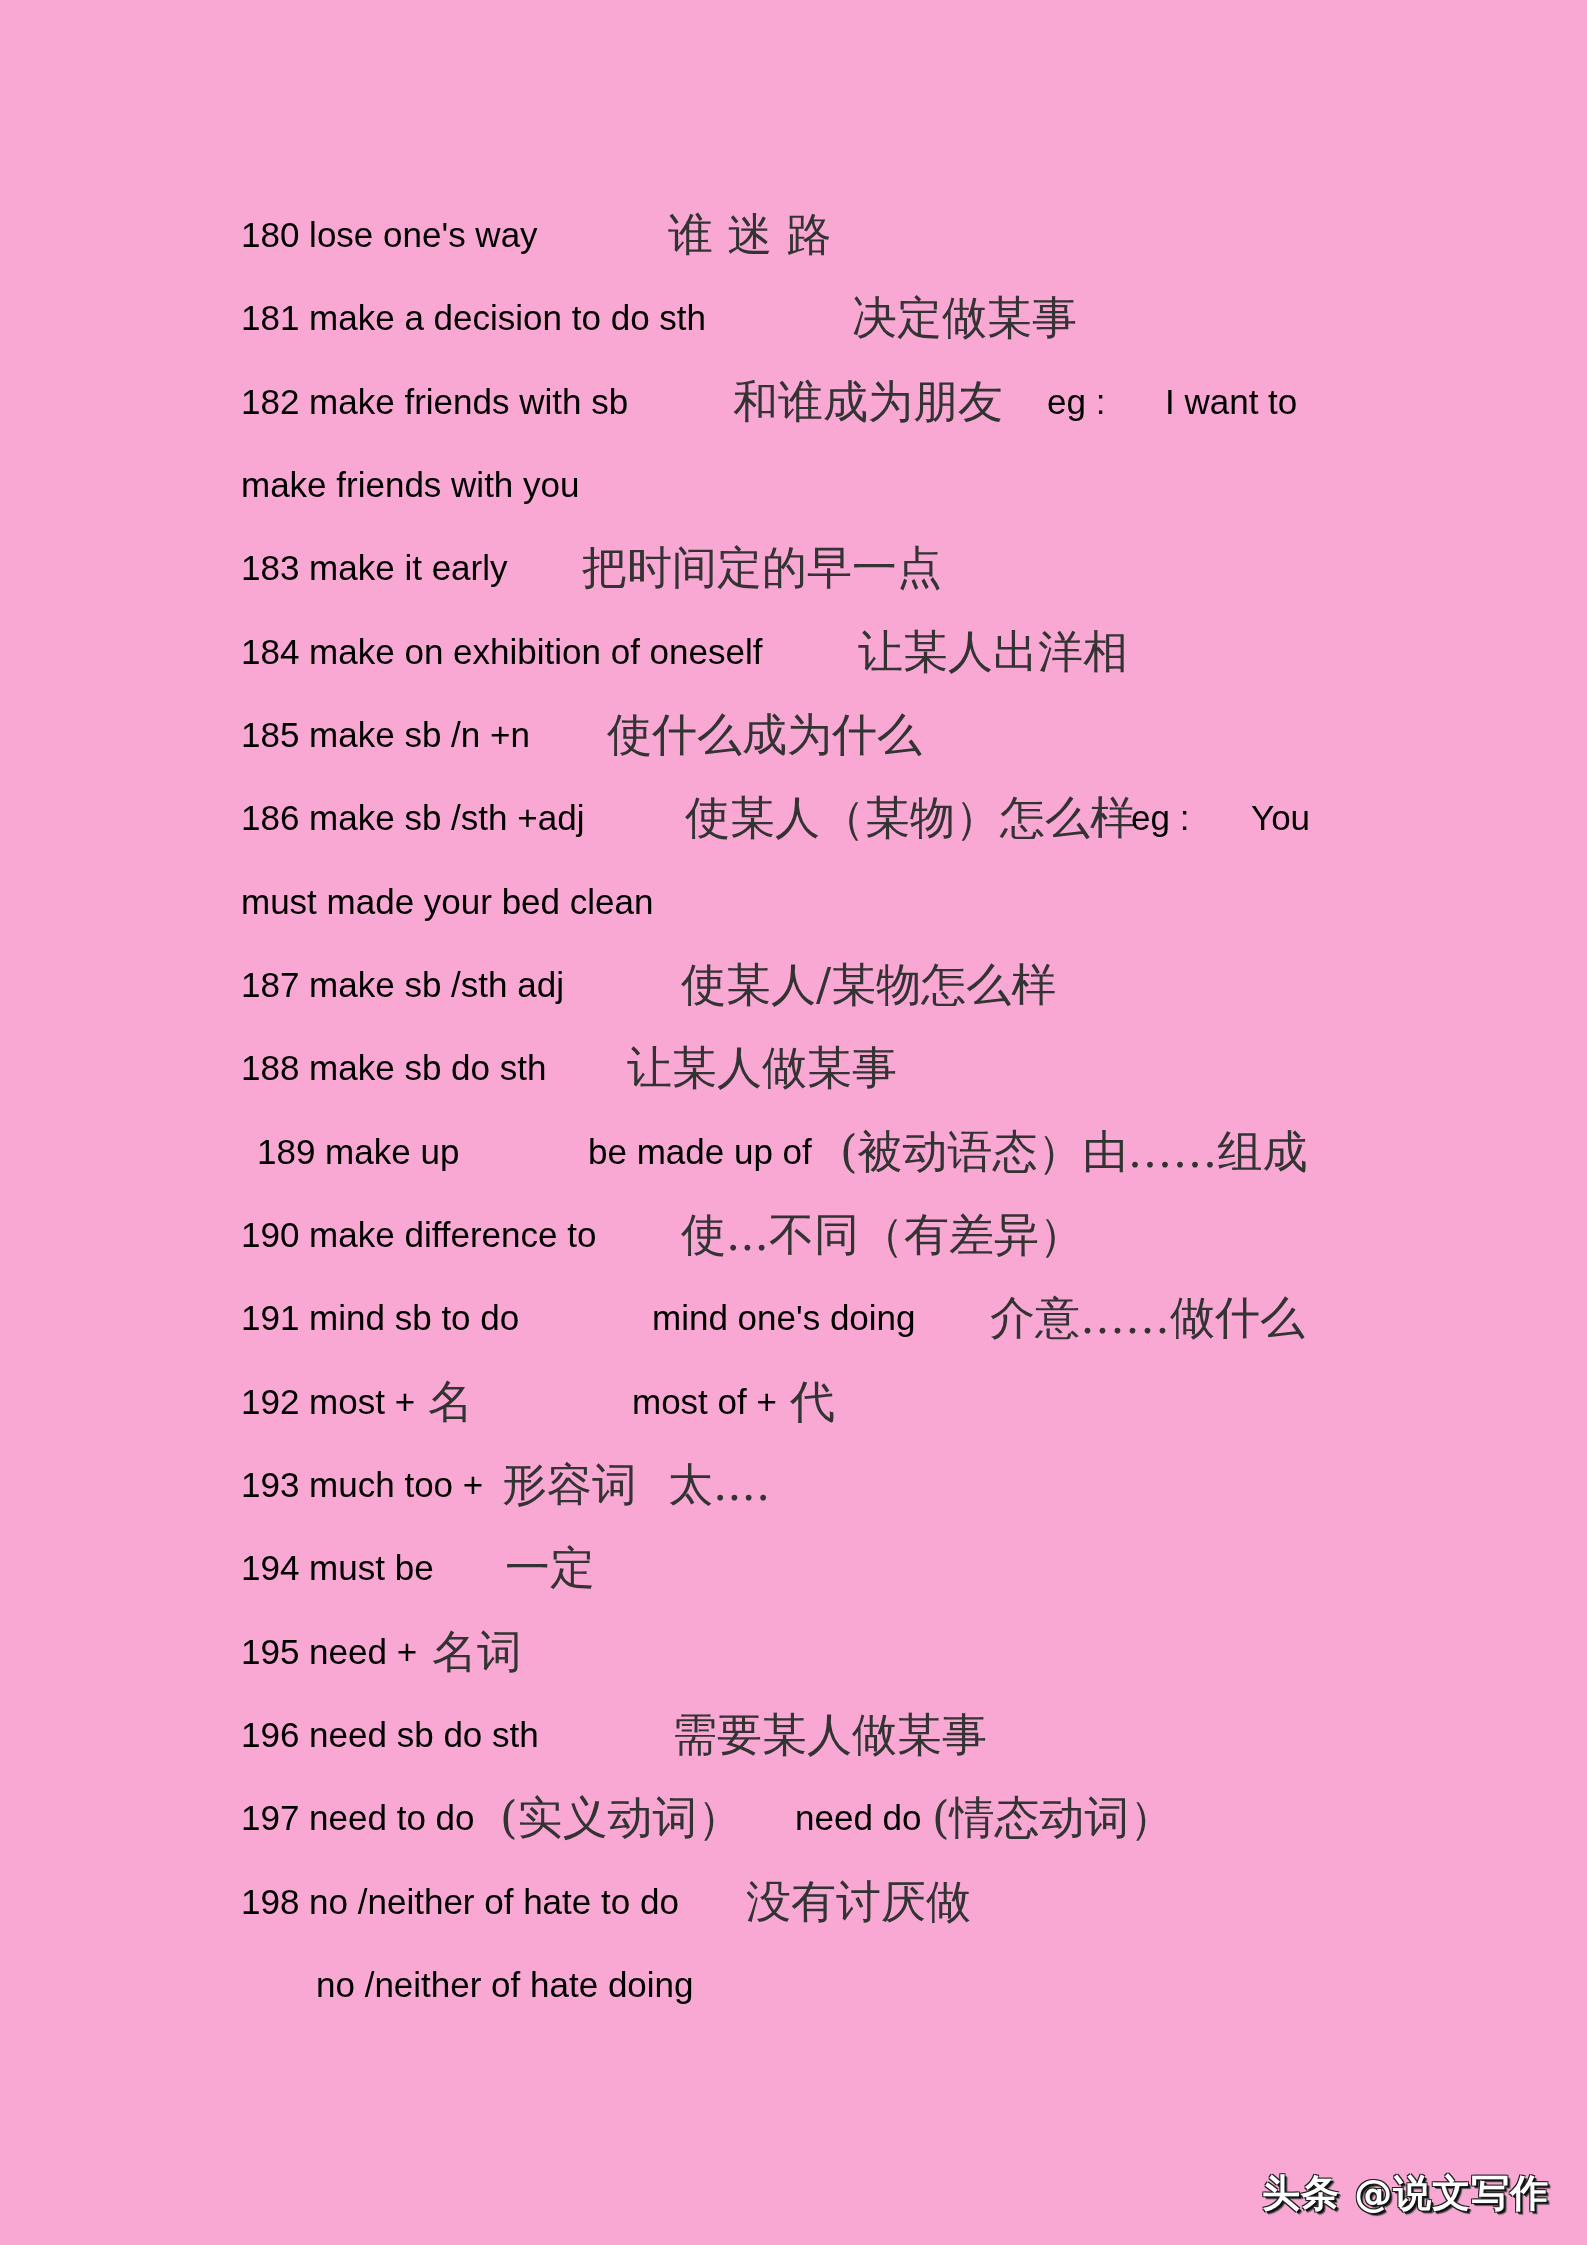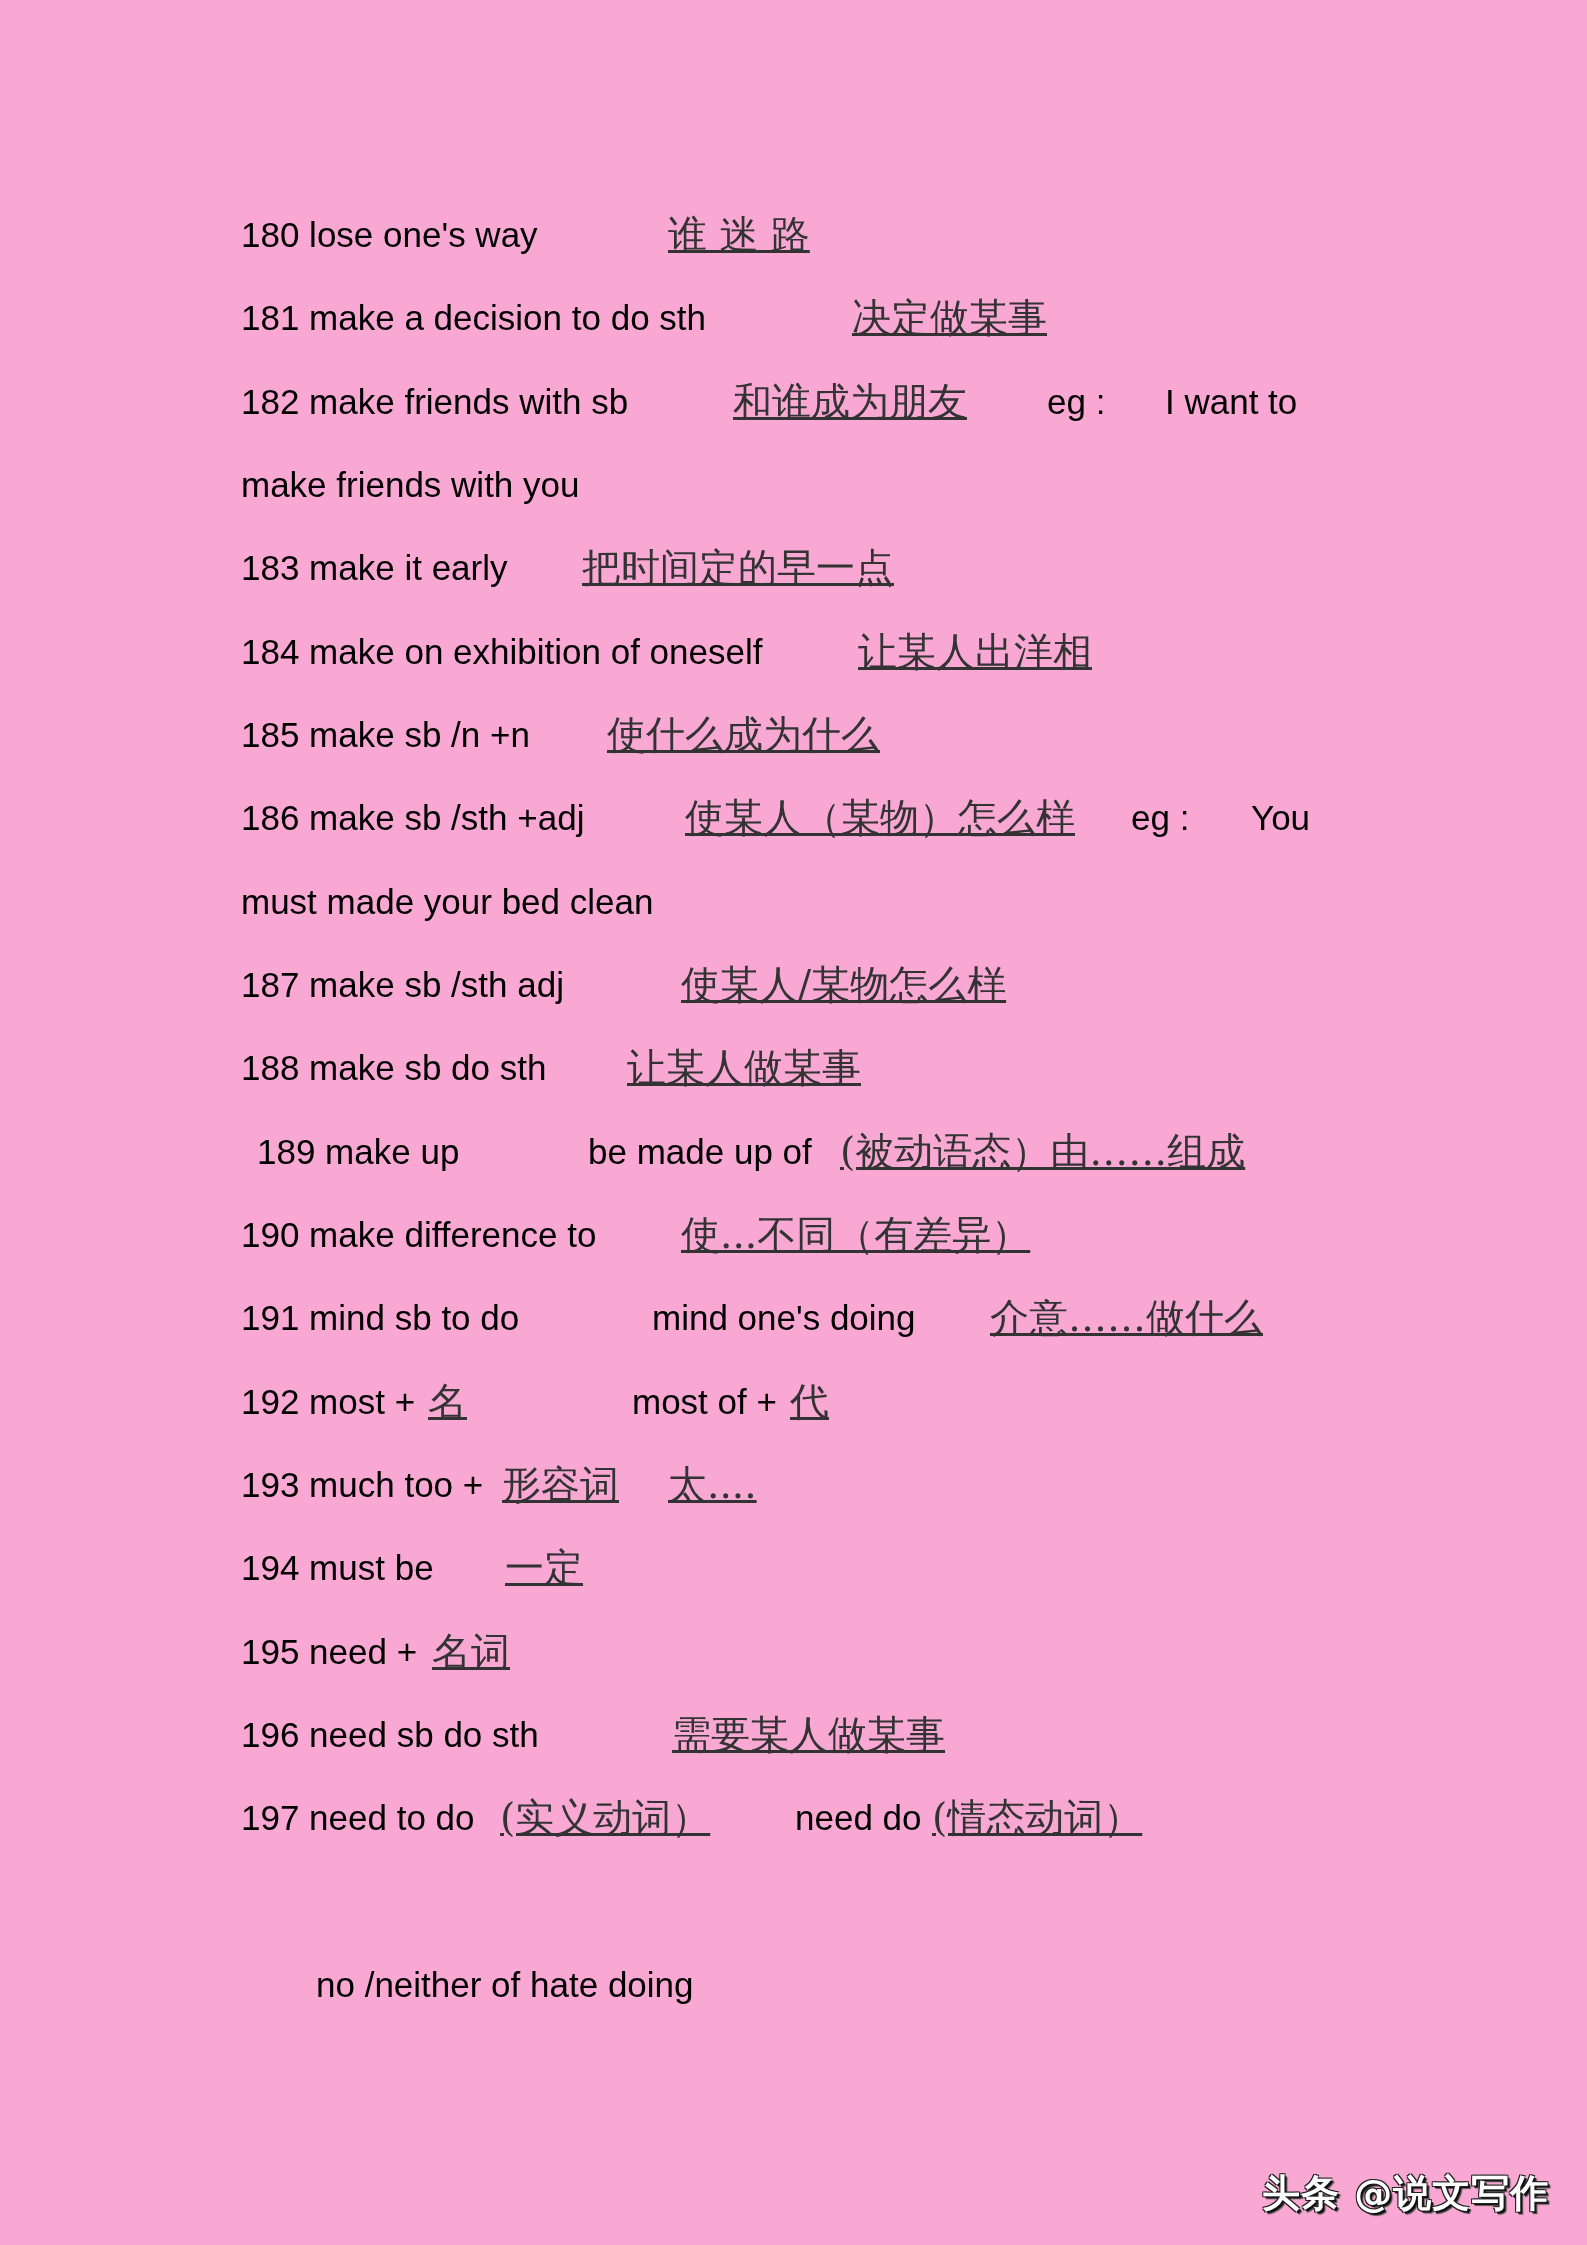--- a/index.html
+++ b/index.html
@@ -1,21 +1,21 @@
 <!DOCTYPE html>
 <html><head>
 <meta charset="utf-8">
 <style>
   html, body { margin: 0; padding: 0; background: #ffffff; }
   body { width: 1587px; height: 2245px; position: relative; overflow: hidden; }
   .page { position: absolute; left: 0; top: 0; width: 1587px; height: 2245px; background: #f9a8d4; }
   .line { position: absolute; left: 0; height: 60px; width: 1587px; }
   .seg { position: absolute; top: 0; white-space: pre; line-height: 60px; }
   .en { font-family: "Liberation Sans", "DejaVu Sans", sans-serif; font-size: 35px; color: #000000; }
-  .zh { font-family: "DejaVu Serif", "Liberation Serif", serif; font-size: 39px; color: #333333; text-decoration: underline; }
+  .zh { font-family: "DejaVu Serif", "Liberation Serif", serif; font-size: 45px; color: #333333; }
   .watermark { position: absolute; left: 1262px; top: 2168px; font-family: "DejaVu Sans", sans-serif;
     font-size: 38px; font-weight: bold; color: #ffffff; letter-spacing: 1px; white-space: pre;
     text-shadow: -1px -1px 0 #222, 1px -1px 0 #222, -1px 1px 0 #222, 2px 2px 0 #111, 3px 3px 1px #555; }
 </style>
 </head>
 <body>
 
 <div class="page" id="page">
     <div class="line" style="top: 205px;">
       <span class="seg en" style="left: 241px;">180 lose one's way</span>
@@ -99,18 +99,22 @@
     <div class="line" style="top: 1705px;">
       <span class="seg en" style="left: 241px;">196 need sb do sth</span>
       <span class="seg zh" style="left: 672px;">需要某人做某事</span>
     </div>
     <div class="line" style="top: 1788px;">
       <span class="seg en" style="left: 241px;">197 need to do</span>
       <span class="seg zh" style="left: 500px;">(实义动词）</span>
       <span class="seg en" style="left: 795px;">need do</span>
       <span class="seg zh" style="left: 932px;">(情态动词）</span>
     </div>
+    <div class="line" style="top: 1872px;">
+      <span class="seg en" style="left: 241px;">198 no /neither of hate to do</span>
+      <span class="seg zh" style="left: 746px;">没有讨厌做</span>
+    </div>
     <div class="line" style="top: 1955px;">
       <span class="seg en" style="left: 316px;">no /neither of hate doing</span>
     </div>
   </div>
 
 <div class="watermark">头条 @说文写作</div>
 
 </body></html>

